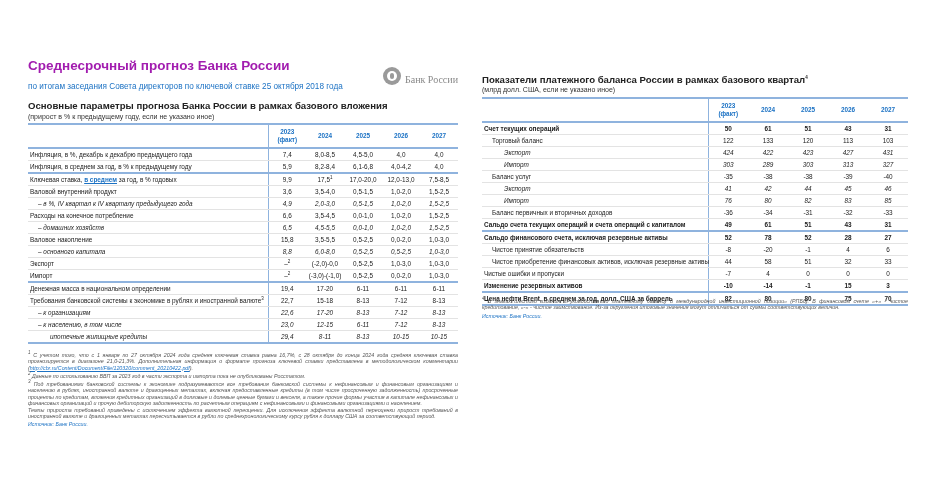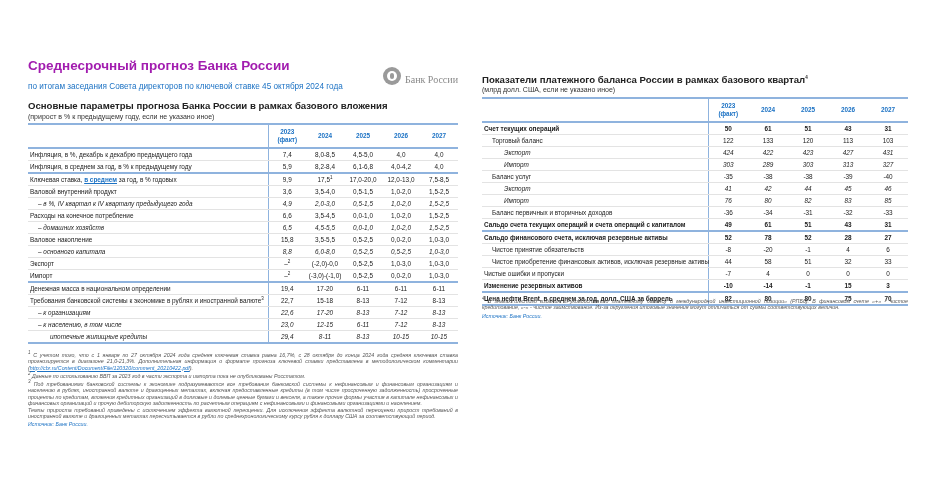--- a/index.html
+++ b/index.html
@@ -39,21 +39,21 @@
   .notes { position: absolute; left: 0; font-size: 5.3px; font-style: italic; color: #555; line-height: 6.4px; text-align: justify; }
   .notes p { margin: 0; }
   .notes .src { color: #1c72c4; margin-top: 2px; }
   .notes .lnk { color: #1c72c4; text-decoration: underline; }
 </style>
 </head>
 <body>
 
 <div class="page left">
   <div class="main-title">Среднесрочный прогноз Банка России</div>
-  <div class="main-sub">по итогам заседания Совета директоров по ключевой ставке 45 октября 2024 года</div>
+  <div class="main-sub">по итогам заседания Совета директоров по ключевой ставке 25 октября 2018 года</div>
   <div class="logo">
     <span class="logo-mark"></span>
     <span class="logo-text">Банк России</span>
   </div>
   <div class="sec-title" style="top:100px">Основные параметры прогноза Банка России в рамках базового вложения</div>
   <div class="sec-sub" style="top:113px">(прирост в % к предыдущему году, если не указано иное)</div>
 
   <table id="lt" style="top:123px; width:430px;">
     <colgroup>
         <col style="width:240px">

